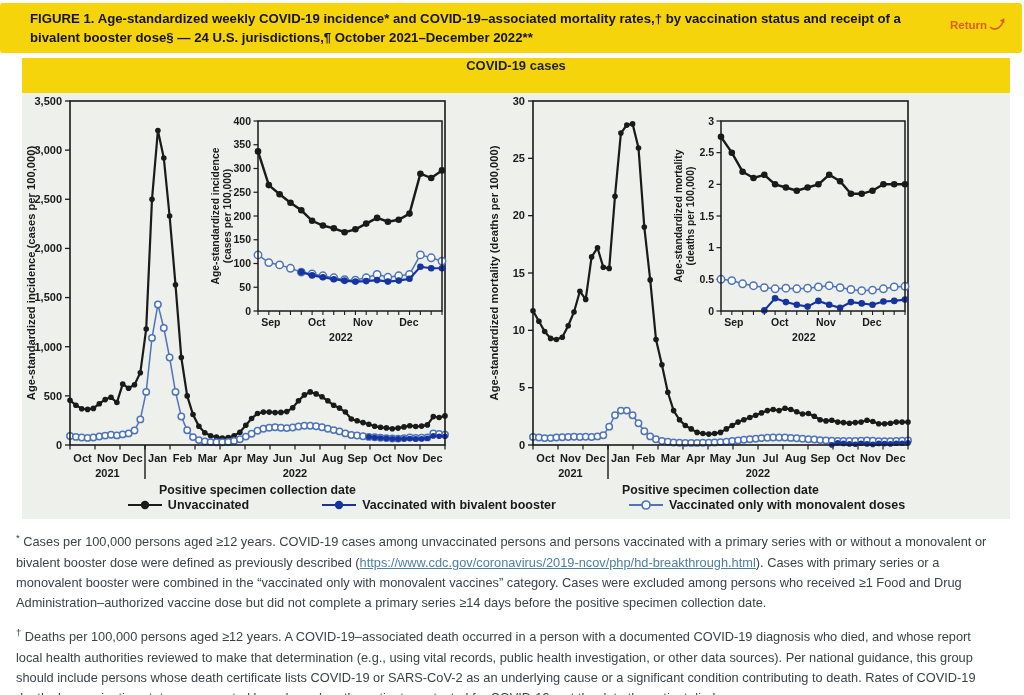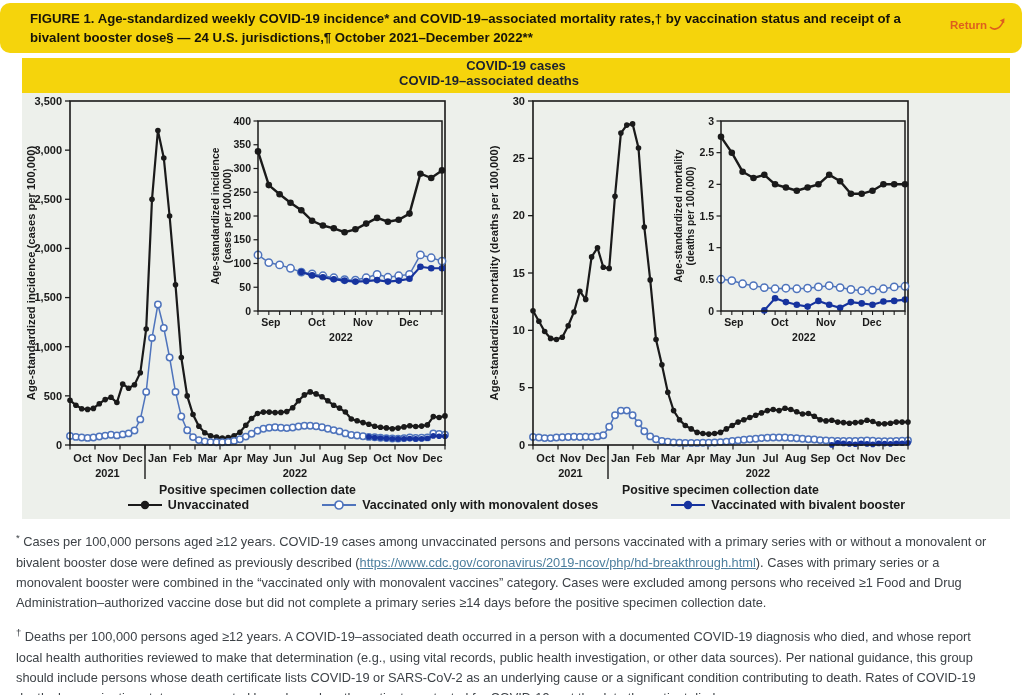--- a/index.html
+++ b/index.html
@@ -1,18 +1,18 @@
 <!DOCTYPE html>
 <html><head>
 <meta charset="utf-8">
 <style>
   html,body{margin:0;padding:0;background:#fff;}
   body{width:1024px;height:695px;overflow:hidden;font-family:"Liberation Sans",sans-serif;}
   #app{position:relative;width:1024px;height:695px;background:#fff;}
-  .banner{position:relative;background:#F5D40C;margin:3px 2px 0 0;padding:6px 78px 6px 30px;border-radius:10px;}
+  .banner{position:relative;background:#F5D40C;margin:3px 2px 0 0;padding:6px 78px 6px 30px;border-radius:3px;}
   .banner-title{font-weight:bold;font-size:13.2px;line-height:1.45;color:#17140a;max-width:885px;}
   .return-btn{position:absolute;right:16px;top:14px;display:flex;align-items:center;gap:2px;
     color:#DE5F1E;font-size:11.5px;font-weight:600;text-decoration:none;cursor:pointer;justify-content:space-between;}
   .figure{background:#edf0eb;margin:5px 14px 0 22px;}
   .panel-titles{display:flex;background:#F5D40C;height:35px;align-items:center;flex-direction:column;}
   .panel-title{font-weight:bold;font-size:13px;color:#1b2130;text-align:center;}
   .pt-left{width:463px;}
   .pt-right{flex:1;padding-right:54px;box-sizing:border-box;}
   .charts{display:flex;gap:8px;}
   .charts svg{display:block;}
@@ -42,21 +42,20 @@
       <svg width="17" height="15" viewBox="0 0 17 15">
         <path d="M1 10 C 5 14, 11 12, 14.2 4.5" stroke="currentColor" stroke-width="1.7" fill="none"></path>
         <path d="M15.5 1.2 L 10.8 3.4 L 15.2 6.2 Z" fill="currentColor"></path>
       </svg>
     </a>
   </header>
 
   <section class="figure">
     <div class="panel-titles">
       <div class="panel-title pt-left">COVID-19 cases</div>
-      <div class="panel-title pt-right">COVID-19–associated deaths</div>
     </div>
 
     <div class="charts">
       <svg id="chart-cases" width="455" height="404" viewBox="0 0 455 404">
           <g>
             <line x1="43" y1="352" x2="48" y2="352" stroke="#1a1a1a" stroke-width="1.3"></line>
             <text x="40" y="355.8" text-anchor="end" class="tick">0</text>
             <line x1="43" y1="302.85714285714283" x2="48" y2="302.85714285714283" stroke="#1a1a1a" stroke-width="1.3"></line>
             <text x="40" y="306.65714285714284" text-anchor="end" class="tick">500</text>
             <line x1="43" y1="253.71428571428572" x2="48" y2="253.71428571428572" stroke="#1a1a1a" stroke-width="1.3"></line>
@@ -688,31 +687,31 @@
     <div class="legend">
       <div class="legend-item">
         <svg class="legend-marker" width="36" height="12">
             <line x1="1" y1="6" x2="35" y2="6" stroke="#1a1a1a" stroke-width="2.2"></line>
             <circle cx="18" cy="6" r="4.2" fill="#1a1a1a"></circle>
           </svg>
         <span class="legend-label">Unvaccinated</span>
       </div>
       <div class="legend-item">
         <svg class="legend-marker" width="36" height="12">
+            <line x1="1" y1="6" x2="35" y2="6" stroke="#16339e" stroke-width="2.2"></line>
+            <circle cx="18" cy="6" r="4.2" fill="#16339e"></circle>
+          </svg>
+        <span class="legend-label">Vaccinated with bivalent booster</span>
+      </div>
+      <div class="legend-item">
+        <svg class="legend-marker" width="36" height="12">
             <line x1="1" y1="6" x2="35" y2="6" stroke="#4f74bc" stroke-width="2.2"></line>
             <circle cx="18" cy="6" r="4" fill="#fff" stroke="#4f74bc" stroke-width="1.7"></circle>
           </svg>
         <span class="legend-label">Vaccinated only with monovalent doses</span>
-      </div>
-      <div class="legend-item">
-        <svg class="legend-marker" width="36" height="12">
-            <line x1="1" y1="6" x2="35" y2="6" stroke="#16339e" stroke-width="2.2"></line>
-            <circle cx="18" cy="6" r="4.2" fill="#16339e"></circle>
-          </svg>
-        <span class="legend-label">Vaccinated with bivalent booster</span>
       </div>
     </div>
   </section>
 
   <section class="footnotes">
     <p><sup>*</sup><span> Cases per 100,000 persons aged ≥12 years. COVID-19 cases among unvaccinated persons and persons vaccinated with a primary series with or without a monovalent or bivalent booster dose were defined as previously described (</span><a class="fn-link">https://www.cdc.gov/coronavirus/2019-ncov/php/hd-breakthrough.html</a><span>). Cases with primary series or a monovalent booster were combined in the “vaccinated only with monovalent vaccines” category. Cases were excluded among persons who received ≥1 Food and Drug Administration–authorized vaccine dose but did not complete a primary series ≥14 days before the positive specimen collection date.</span></p>
     <p><sup>†</sup><span> Deaths per 100,000 persons aged ≥12 years. A COVID-19–associated death occurred in a person with a documented COVID-19 diagnosis who died, and whose report local health authorities reviewed to make that determination (e.g., using vital records, public health investigation, or other data sources). Per national guidance, this group should include persons whose death certificate lists COVID-19 or SARS-CoV-2 as an underlying cause or a significant condition contributing to death. Rates of COVID-19 deaths by vaccination status are reported based on when the patient was tested for COVID-19, not the date the patient died.</span></p>
   </section>
 
 </div>

